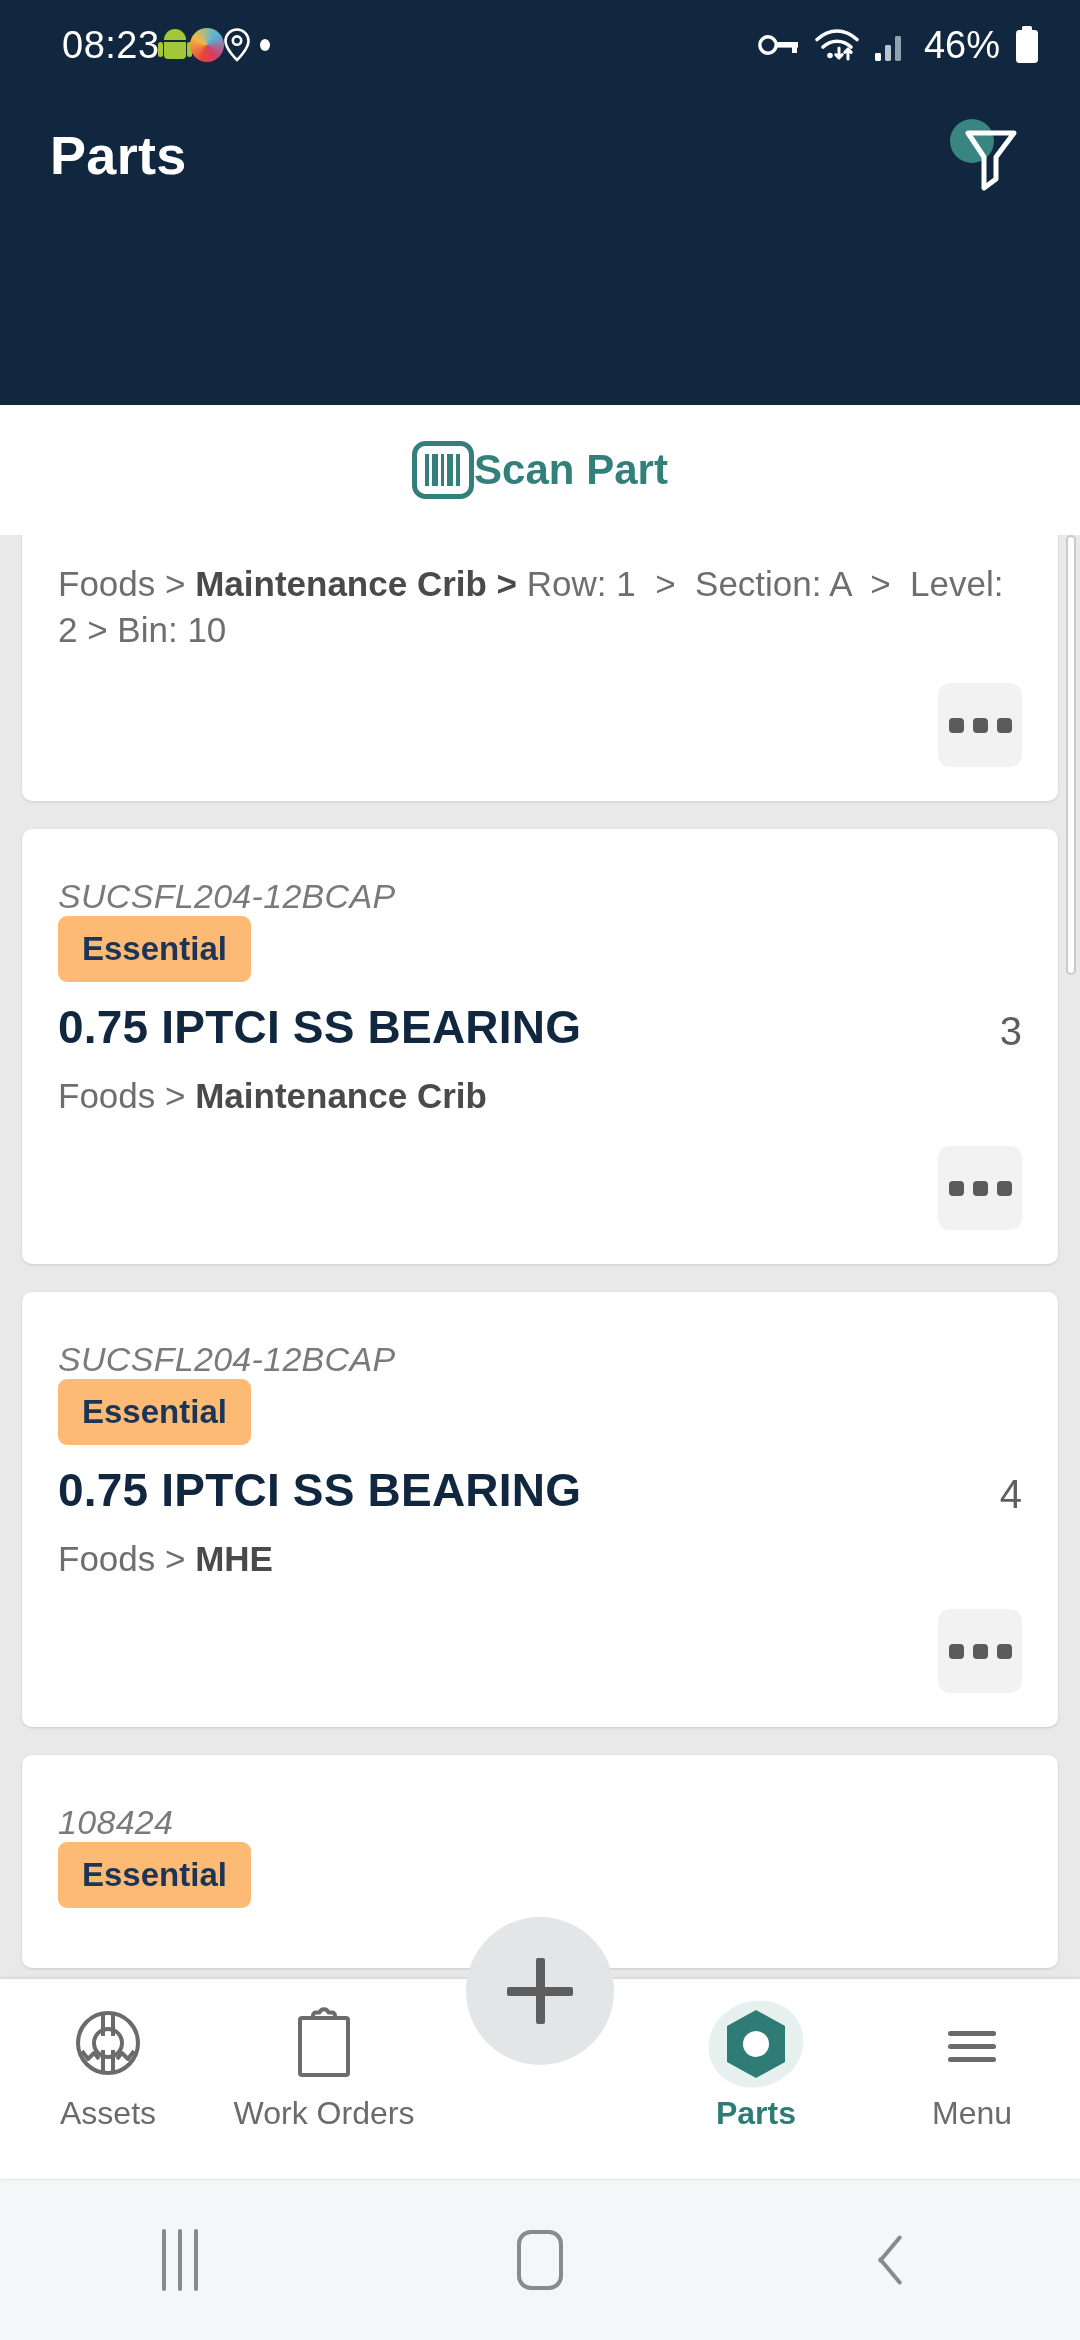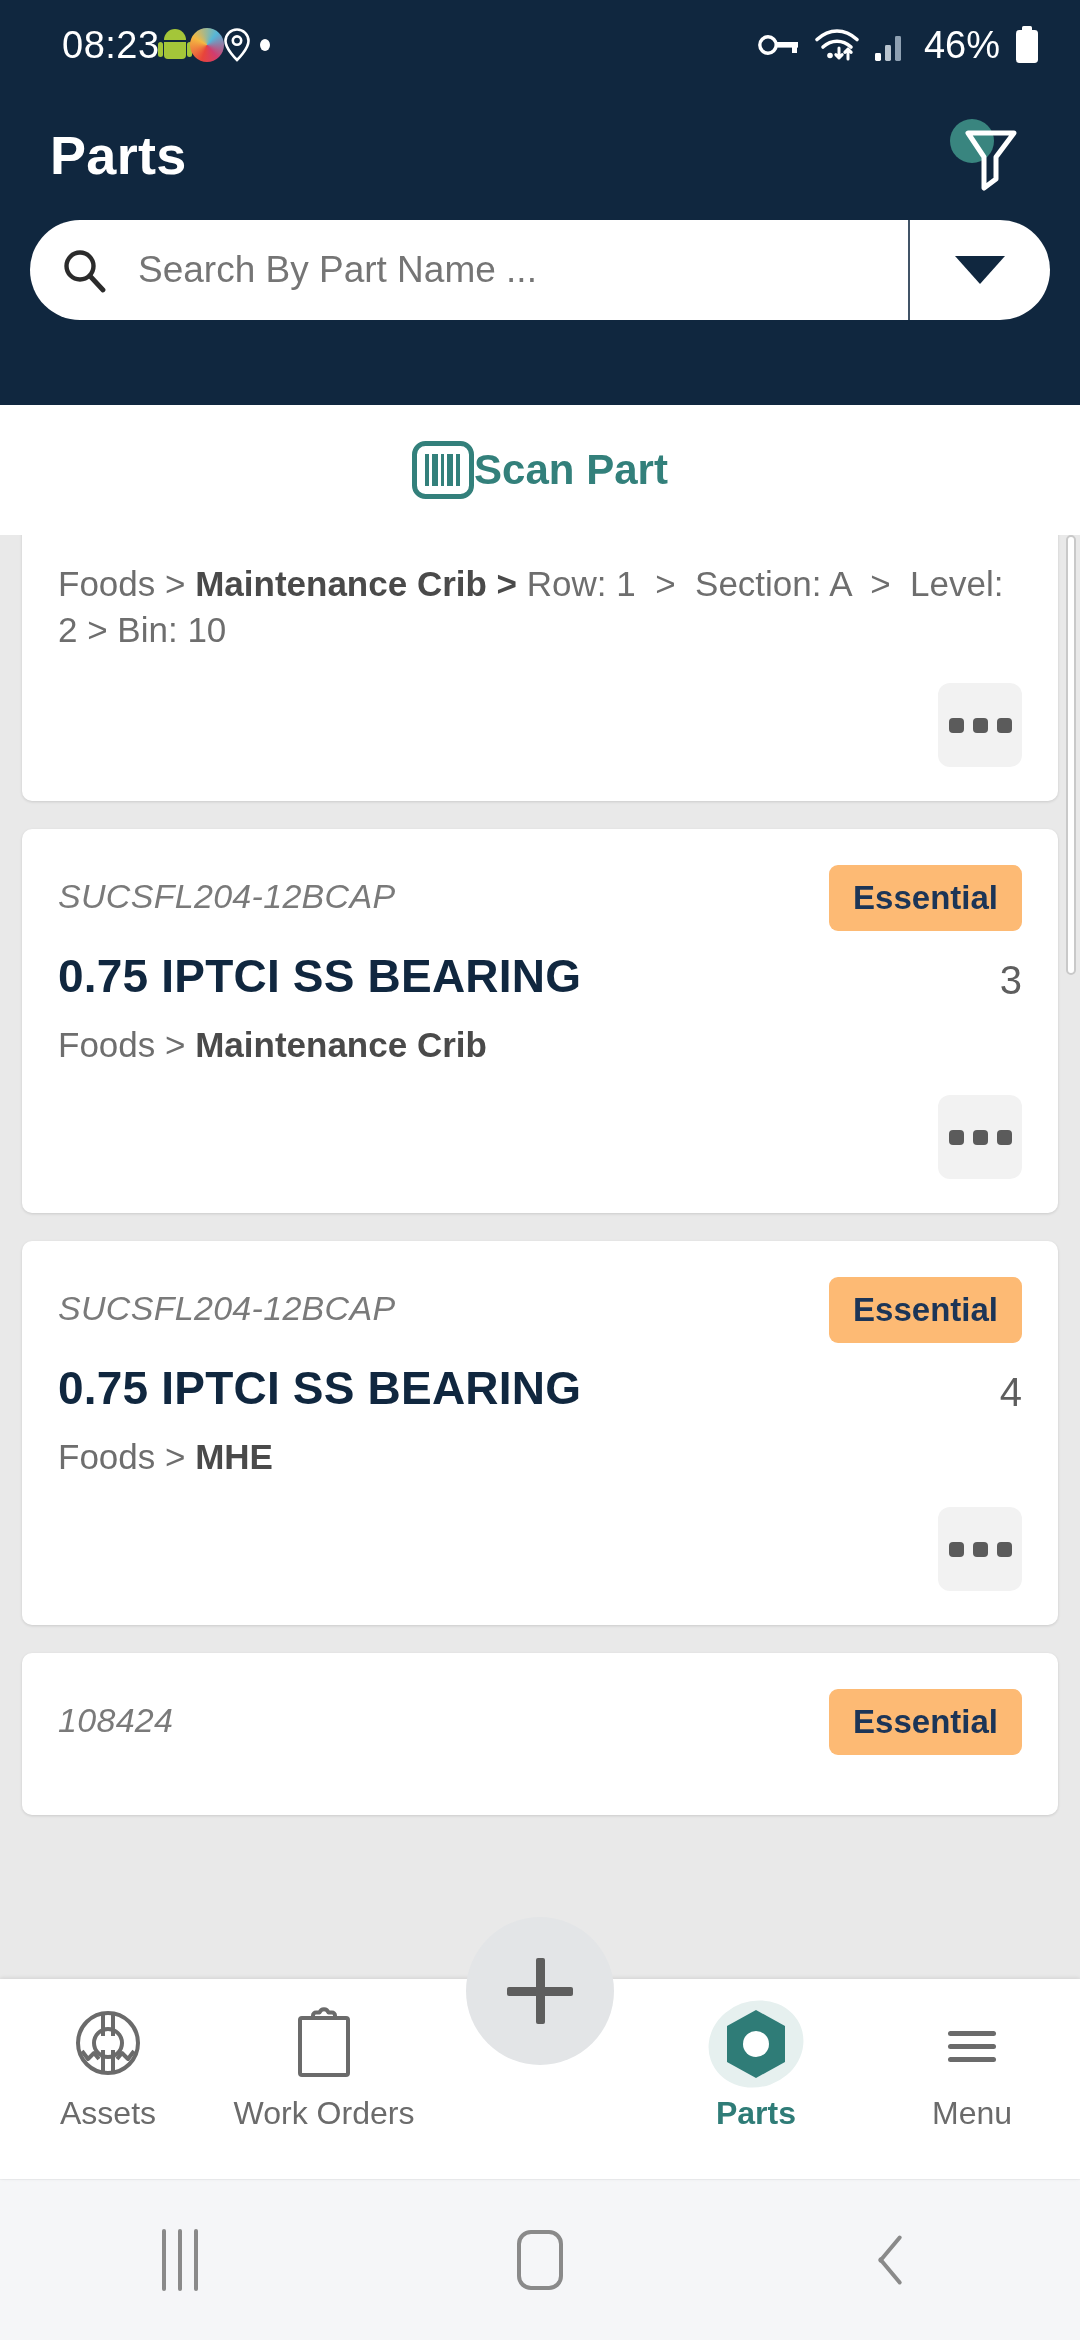--- a/index.html
+++ b/index.html
@@ -90,21 +90,21 @@
   .card {
     background:#ffffff; border-radius:10px; margin-bottom:28px;
     box-shadow:0 1px 3px rgba(0,0,0,.13);
     padding:0 36px; position:relative;
   }
   .card.first { margin-top:-8px; border-radius:0 0 10px 10px; }
 
   .crumbline { font-size:35px; color:#6E6E6E; line-height:1.32; padding-top:34px; }
   .crumbline b { color:#4A4A4A; font-weight:700; }
 
-  .sku-row { display:flex; align-items:flex-start; justify-content:space-between; padding-top:36px; }
+  .sku-row { display:flex; align-items:flex-start; justify-content:space-between; padding-top:36px;flex-direction:column; }
   .sku { font-size:34px; color:#7A7A7A; font-style:italic; letter-spacing:.3px; padding-top:12px; }
   .badge {
     background:#fdba74; color:#1C3557; font-size:33px; font-weight:700;
     border-radius:9px; padding:14px 24px;
   }
   .name-row { display:flex; align-items:flex-end; justify-content:space-between; margin-top:18px; }
   .pname { font-size:46px; font-weight:700; color:#10273F; letter-spacing:.2px; }
   .qty { font-size:40px; color:#5E5E5E; }
   .loc { font-size:35px; color:#6E6E6E; margin-top:22px; }
   .loc b { color:#4A4A4A; font-weight:700; }
@@ -239,35 +239,20 @@
       <div class="filter-wrap">
         <span class="filter-badge"></span>
         <span>
           <svg class="svg-ic" width="86" height="76" viewBox="0 0 86 76" style="position:relative;">
             <path d="M22 16h46L50 40v22l-12 9V40L22 16z" fill="none" stroke="#ffffff" stroke-width="5" stroke-linejoin="round"></path>
           </svg>
         </span>
       </div>
     </div>
 
-    <div class="searchrow">
-      <div class="searchbar">
-        <span class="s-icon">
-          <svg class="svg-ic" width="46" height="46" viewBox="0 0 46 46">
-            <circle cx="19" cy="19" r="13.5" fill="none" stroke="#2B2B2B" stroke-width="4.4"></circle>
-            <line x1="29" y1="29" x2="42" y2="43" stroke="#2B2B2B" stroke-width="4.8" stroke-linecap="round"></line>
-          </svg>
-        </span>
-        <input class="s-input" type="text" placeholder="Search By Part Name ..." style="">
-        <span class="s-divider"></span>
-        <span class="s-caret">
-          <span class="caret-tri"></span>
-        </span>
-      </div>
-    </div>
   </div>
 
   <div class="scanbar">
     <span>
       <svg class="svg-ic" width="62" height="58" viewBox="0 0 62 58">
         <rect x="2.5" y="2.5" width="57" height="53" rx="11" fill="none" stroke="#33807B" stroke-width="5"></rect>
         <rect x="13" y="13" width="4" height="32" fill="#33807B"></rect>
         <rect x="20" y="13" width="6" height="32" fill="#33807B"></rect>
         <rect x="29" y="13" width="3" height="32" fill="#33807B"></rect>
         <rect x="35" y="13" width="6" height="32" fill="#33807B"></rect>

